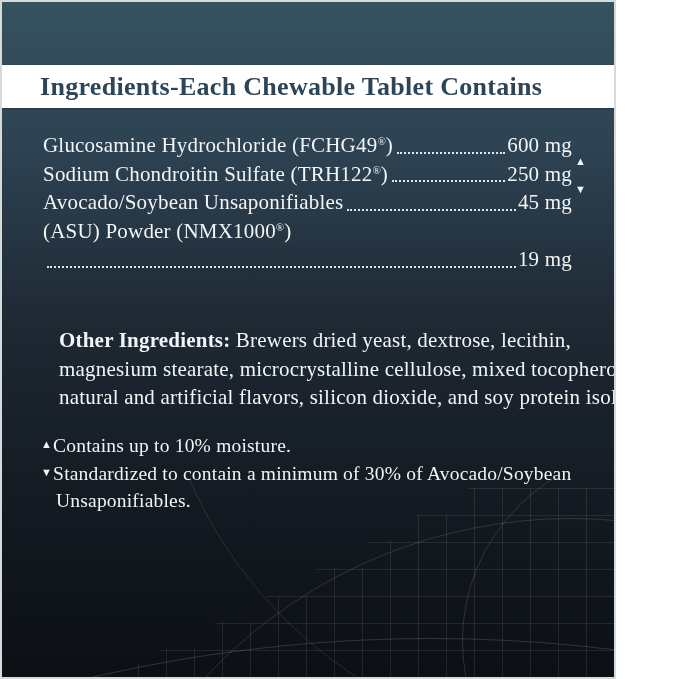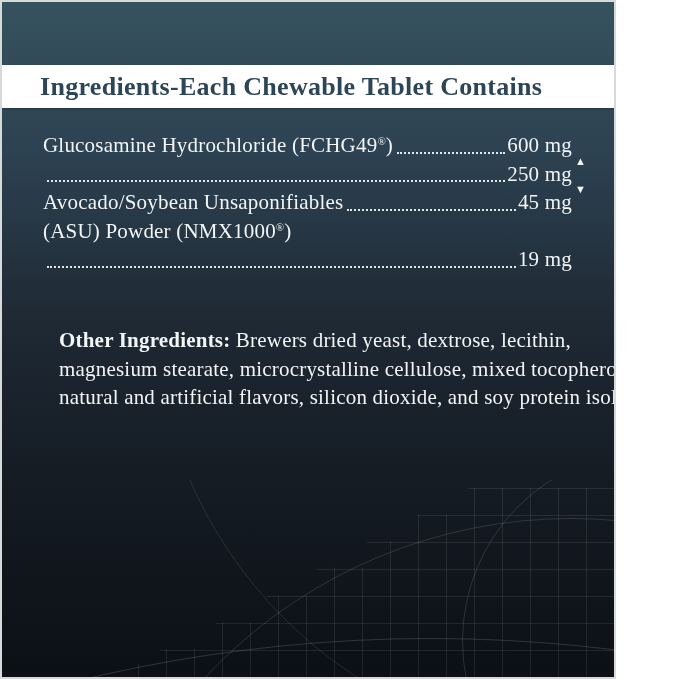--- a/index.html
+++ b/index.html
@@ -90,39 +90,44 @@
     <span class="title">Ingredients-Each Chewable Tablet Contains</span>
   </div>
 
   <div class="ing-list" id="ingredient-list">
       <div class="ing-row">
         <span class="ing-name">Glucosamine Hydrochloride (FCHG49<sup class="reg">®</sup>)</span>
         <span class="leader"></span>
         <span class="ing-value">600 mg</span>
       </div>
       <div class="ing-row">
+        <span class="ing-name">Sodium Chondroitin Sulfate (TRH122<sup class="reg">®</sup>)</span>
         <span class="leader"></span>
         <span class="ing-value">250 mg<span class="mark">▲</span></span>
       </div>
       <div class="ing-row">
         <span class="ing-name">Avocado/Soybean Unsaponifiables</span>
         <span class="leader"></span>
         <span class="ing-value">45 mg<span class="mark">▼</span></span>
       </div>
       <div class="ing-row">
         <span class="ing-name">(ASU) Powder (NMX1000<sup class="reg">®</sup>)</span>
       </div>
       <div class="ing-row">
         <span class="leader"></span>
         <span class="ing-value">19 mg</span>
       </div>
     </div>
 
   <p class="other"><b>Other Ingredients:</b><span> Brewers dried yeast, dextrose, lecithin, magnesium stearate, microcrystalline cellulose, mixed tocopherols, natural and artificial flavors, silicon dioxide, and soy protein isolate.</span></p>
 
+  <div class="footnotes">
+    <div class="footnote"><span class="fn-mark">▲</span><span>Contains up to 10% moisture.</span></div>
+    <div class="footnote"><span class="fn-mark">▼</span><span>Standardized to contain a minimum of 30% of Avocado/Soybean Unsaponifiables.</span></div>
+  </div>
 
   <div class="bottom-decor">
     <div class="grid-pattern"></div>
     <div class="arc arc-1"></div>
     <div class="arc arc-2"></div>
     <div class="arc arc-3"></div>
     <div class="arc arc-4"></div>
   </div>
 
 </div>

